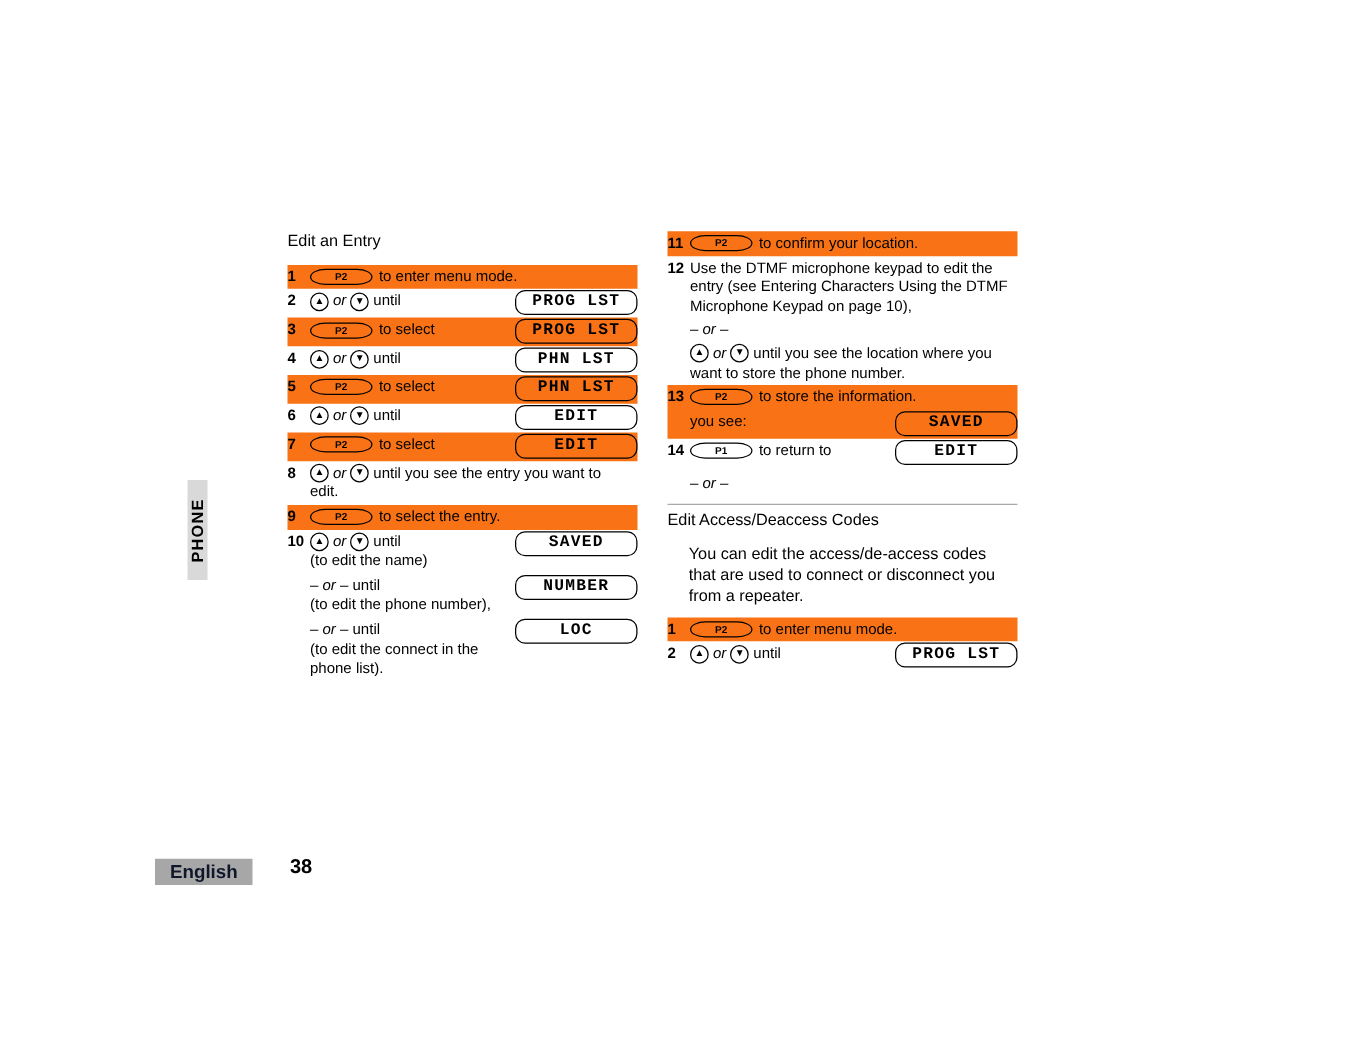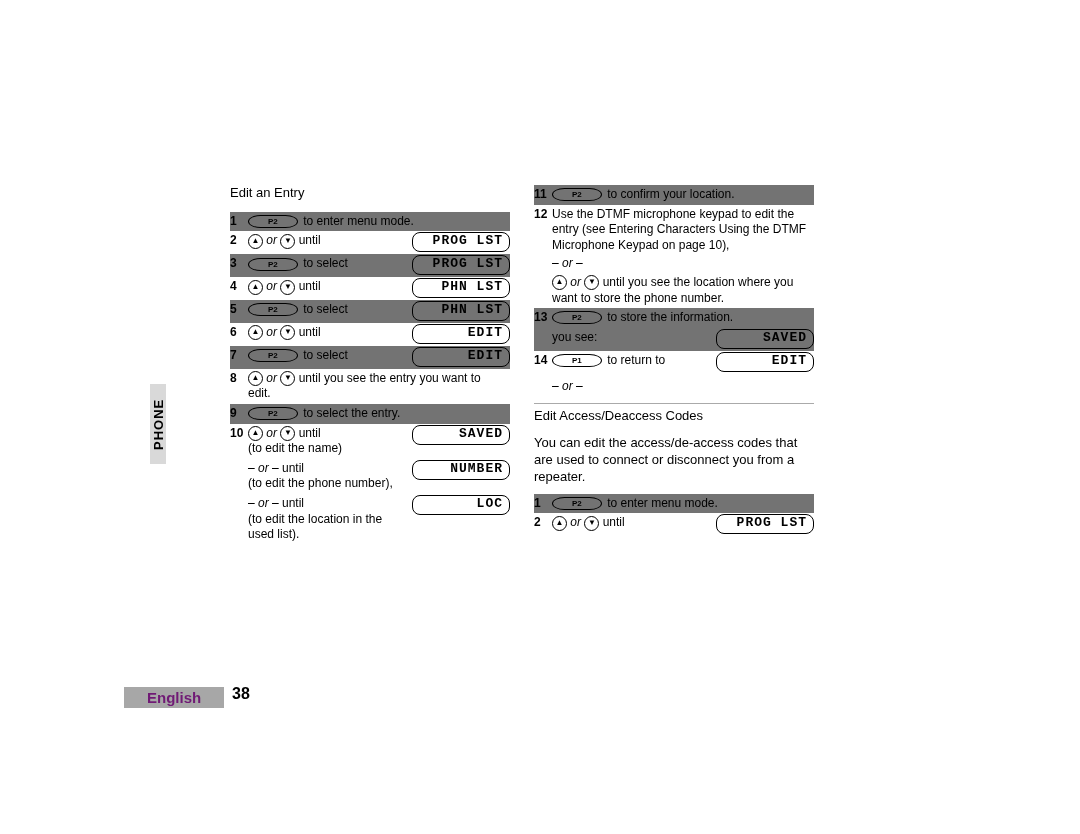--- a/index.html
+++ b/index.html
@@ -1,34 +1,34 @@
 <!DOCTYPE html>
 <html><head>
 <meta charset="utf-8">
 <style>
   html,body{margin:0;padding:0;background:#fff;font-family:Arial,Helvetica,sans-serif;color:#000}
   .page{position:relative;width:1080px;height:834px}
   .side-vert{position:absolute;left:150px;top:384px;width:16px;height:80px;background:#d9d9d9;display:flex;align-items:center;justify-content:center;writing-mode:vertical-rl;transform:rotate(180deg);font-weight:bold;font-size:13px;letter-spacing:1px}
-  .side-horiz{position:absolute;left:124px;top:687px;background:#a7a7a7;color:#701a75;font-weight:bold;font-size:15px;padding:2px 23px}
+  .side-horiz{position:absolute;left:124px;top:687px;background:#a7a7a7;color:#0f172a;font-weight:bold;font-size:15px;padding:2px 12px}
   .content{position:absolute;left:230px;top:185px;width:620px;height:480px;display:flex;gap:24px;font-size:12px;line-height:1.3}
   .col{width:280px}
   h3{font-size:13px;margin:0 0 10px 0;font-weight:normal}
   .row{display:flex;align-items:flex-start;padding:2px 0}
-  .row.shade{background:#737373}
+  .row.shade{background:#f97316}
   .num{font-weight:bold;width:18px;flex-shrink:0}
   .txt{flex:1;padding-right:4px}
   .disp-cell{width:98px;flex-shrink:0}
-  .display{border:1.5px solid #000;border-radius:8px;padding:0px 6px 1px 6px;font-family:'Courier New',monospace;font-weight:bold;font-size:13px;letter-spacing:1px;text-align:right;min-height:15px;margin-top:-1px}
+  .display{border:1.5px solid #000;border-radius:8px;padding:0px 6px 1px 6px;font-family:'Courier New',monospace;font-weight:bold;font-size:13px;letter-spacing:1px;text-align:center;min-height:15px;margin-top:-1px}
   .iconP2,.iconP1{display:inline-block;border:1px solid #000;border-radius:50%/100%;font-size:8px;font-weight:bold;padding:0 19px;line-height:11px;vertical-align:middle;margin-right:2px}
   .iconUD{display:inline-block;border:1px solid #000;border-radius:50%;width:13px;height:13px;line-height:11px;text-align:center;font-size:8px;vertical-align:middle}
   .or{font-style:italic}
   .hr{border-top:1px solid #aaa;margin:4px 0}
   .alt{font-style:italic}
   .pageno{position:absolute;left:232px;top:685px;font-weight:bold;font-size:16px}
-  .body-text{font-size:13px;margin:8px 0}
+  .body-text{font-size:13px;margin:8px 17px}
   .inline-or{font-style:italic;margin:3px 0}
 </style>
 </head>
 <body>
 
 <div class="page">
   <div class="side-vert">PHONE</div>
   <div class="side-horiz">English</div>
   <div class="pageno">38</div>
 
@@ -119,21 +119,21 @@
         </div>
         <div class="disp-cell">
             <div class="display">NUMBER</div>
           </div>
       </div>
 
       <div class="row">
         <div class="num"></div>
         <div class="txt">
           <span class="alt">– or –</span><span> until</span>
-          <div>(to edit the location in the used list).</div>
+          <div>(to edit the connect in the phone list).</div>
         </div>
         <div class="disp-cell">
             <div class="display">LOC</div>
           </div>
       </div>
     </div>
 
     <div class="col">
 
       <div class="row shade">

